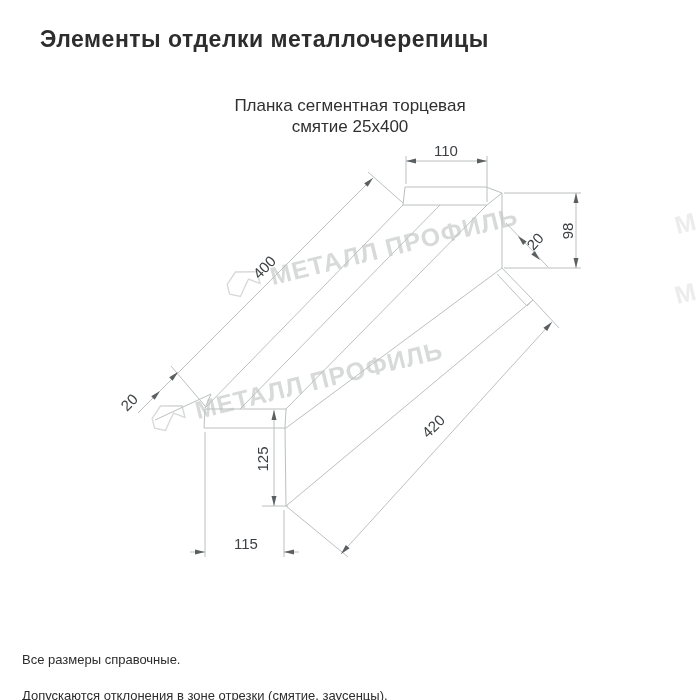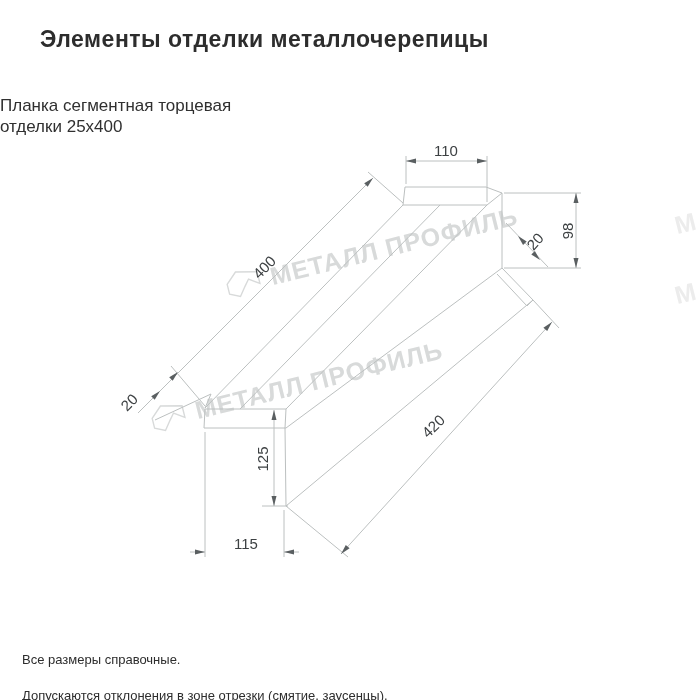--- a/index.html
+++ b/index.html
@@ -9,21 +9,21 @@
     font-family:"Liberation Sans", sans-serif;
   }
   .page-title{
     position:absolute;left:0;top:26px;width:700px;
     font-size:23px;font-weight:bold;color:#2d2d2d;
     letter-spacing:0.5px;
     padding-left:40px;
   }
   .subtitle{
     position:absolute;left:0;top:95px;width:700px;
-    font-size:17px;color:#303030;line-height:21px;
+    text-align:center;font-size:17px;color:#303030;line-height:21px;
   }
   .watermark{
     position:absolute;display:flex;align-items:center;gap:9px;
     transform:rotate(-14deg);transform-origin:left center;
     color:#d8dada;font-size:25px;font-weight:bold;letter-spacing:1px;
     white-space:nowrap;z-index:1;
   }
   .wm-1{left:225px;top:272px;}
   .wm-2{left:150px;top:406px;}
   .wm-edge{
@@ -46,21 +46,21 @@
   .footer-1{top:652px;}
   .footer-2{top:688px;}
 </style>
 </head>
 <body>
 
 <div class="page-title">Элементы отделки металлочерепицы</div>
 
 <div class="subtitle">
   <div>Планка сегментная торцевая</div>
-  <div>отделки 25х400</div>
+  <div>смятие 25х400</div>
 </div>
 
 <div class="watermark wm-1">
   <span class="logo-icon">
     <svg width="38" height="32" viewBox="0 0 38 32">
       <path d="M3 23 L3 13 L14 3 L35 8 L35 20 L25 13 L20 19 L13 28 Z" stroke="#d8dada" stroke-width="1.4" fill="none"></path>
     </svg>
   </span>
   <span>МЕТАЛЛ ПРОФИЛЬ</span>
 </div>

